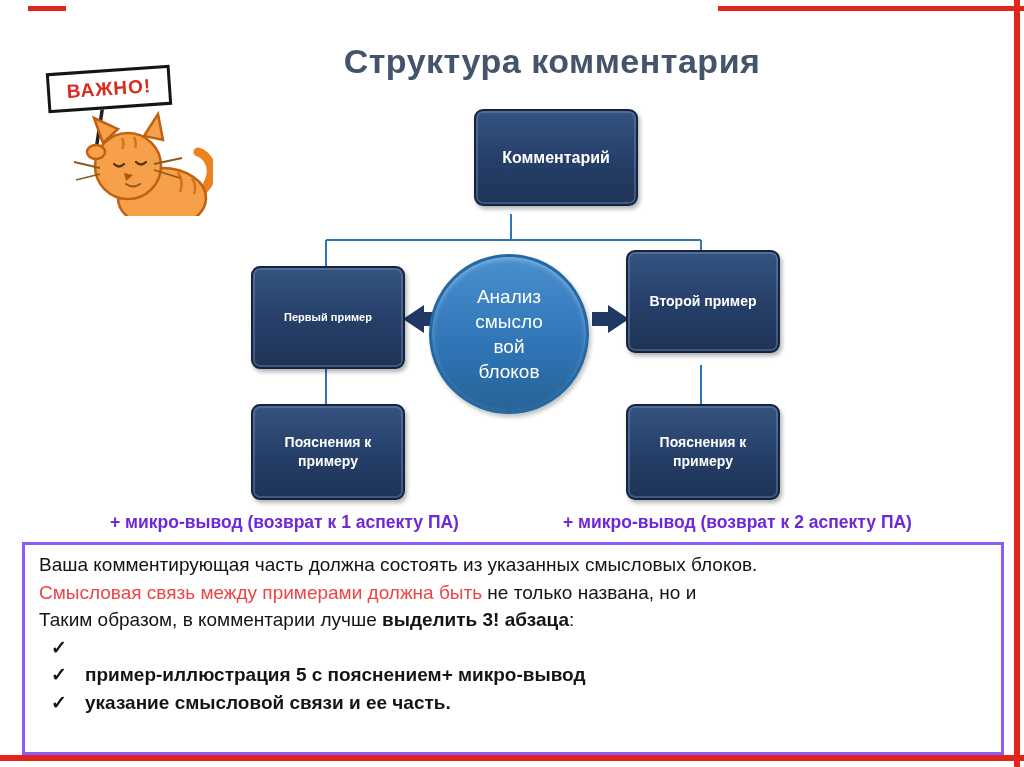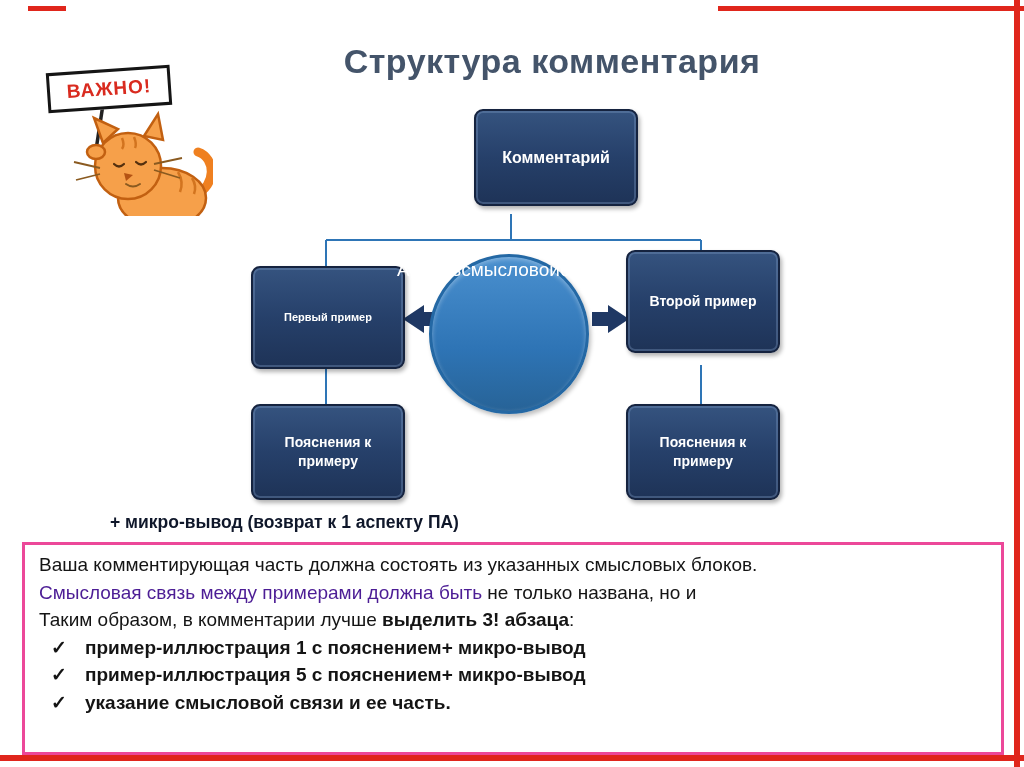--- a/index.html
+++ b/index.html
@@ -37,34 +37,34 @@
   .box-first{left:251px;top:266px;width:150px;height:99px;font-size:11px;}
   .box-second{left:626px;top:250px;width:150px;height:99px;font-size:14px;}
   .box-expl-left{left:251px;top:404px;width:150px;height:92px;font-size:14px;}
   .box-expl-right{left:626px;top:404px;width:150px;height:92px;font-size:14px;}
   .nbox span{display:block;width:90%;}
 
   
   .circle{position:absolute;left:429px;top:254px;width:154px;height:154px;border-radius:50%;
     background:linear-gradient(180deg,#4a90cf 0%,#2e74b5 60%,#276397 100%);
     border:3px solid #2468a4;color:#fff;font-size:19px;line-height:25px;
-    display:flex;flex-direction:row;justify-content:center;text-align:center;
+    display:flex;flex-direction:column;align-items:center;justify-content:center;text-align:center;
     z-index:3;box-shadow:inset 0 2px 5px rgba(255,255,255,.35), 2px 3px 4px rgba(0,0,0,.25);}
 
   
-  .micro{position:absolute;top:512px;font-weight:bold;font-size:17.5px;color:#0f172a;z-index:2;text-align:center;}
+  .micro{position:absolute;top:512px;font-weight:bold;font-size:17.5px;color:#6d28d9;z-index:2;text-align:center;}
   .micro-left{left:110px;}
   .micro-right{left:563px;}
 
   
   .note{position:absolute;left:22px;right:20px;top:542px;bottom:12px;background:#fff;
-    border:3px solid #ec4899;padding:6px 12px 4px 14px;font-size:19px;line-height:27.5px;
+    border:3px solid #8b5cf6;padding:6px 12px 4px 14px;font-size:19px;line-height:27.5px;
     color:#141414;z-index:2;}
   .note p{margin:0;}
-  .red{color:#4c1d95;}
+  .red{color:#ef4444;}
   .bullet{display:flex;font-weight:bold;}
   .bullet .chk{width:34px;flex:0 0 34px;padding-left:12px;}
 </style>
 </head>
 <body>
 
 <div class="slide">
 
   <div class="frame frame-top-left"></div>
   <div class="frame frame-top-right"></div>
@@ -115,28 +115,28 @@
   </div>
 
   <div class="circle">
     <div>Анализ</div>
     <div>смысло</div>
     <div>вой</div>
     <div>блоков</div>
   </div>
 
   <div class="micro micro-left">+ микро-вывод (возврат к 1 аспекту ПА)</div>
+  <div class="micro micro-right">+ микро-вывод (возврат к 2 аспекту ПА)</div>
 
   <div class="note">
     <p>Ваша комментирующая часть должна состоять из указанных  смысловых блоков.</p>
     <p><span class="red">Смысловая связь между примерами должна быть</span><span> не только названа, но и</span></p>
     <p><span>Таким образом, в комментарии лучше </span><b>выделить 3! абзаца</b><span>:</span></p>
     <div class="bullet">
       <span class="chk">✓</span>
-      <span>пример-иллюстрация 1 с пояснением+ микро-вывод</span>
     </div>
     <div class="bullet">
       <span class="chk">✓</span>
       <span>пример-иллюстрация 5 с пояснением+ микро-вывод</span>
     </div>
     <div class="bullet">
       <span class="chk">✓</span>
       <span>указание смысловой связи и ее часть.</span>
     </div>
   </div>

